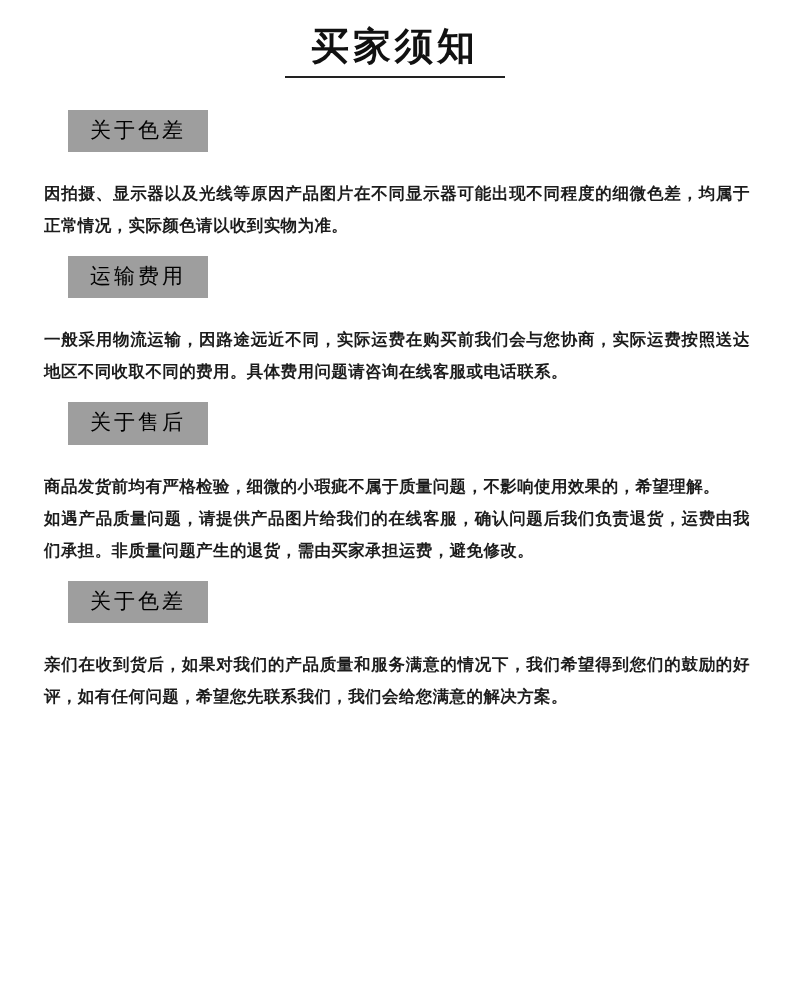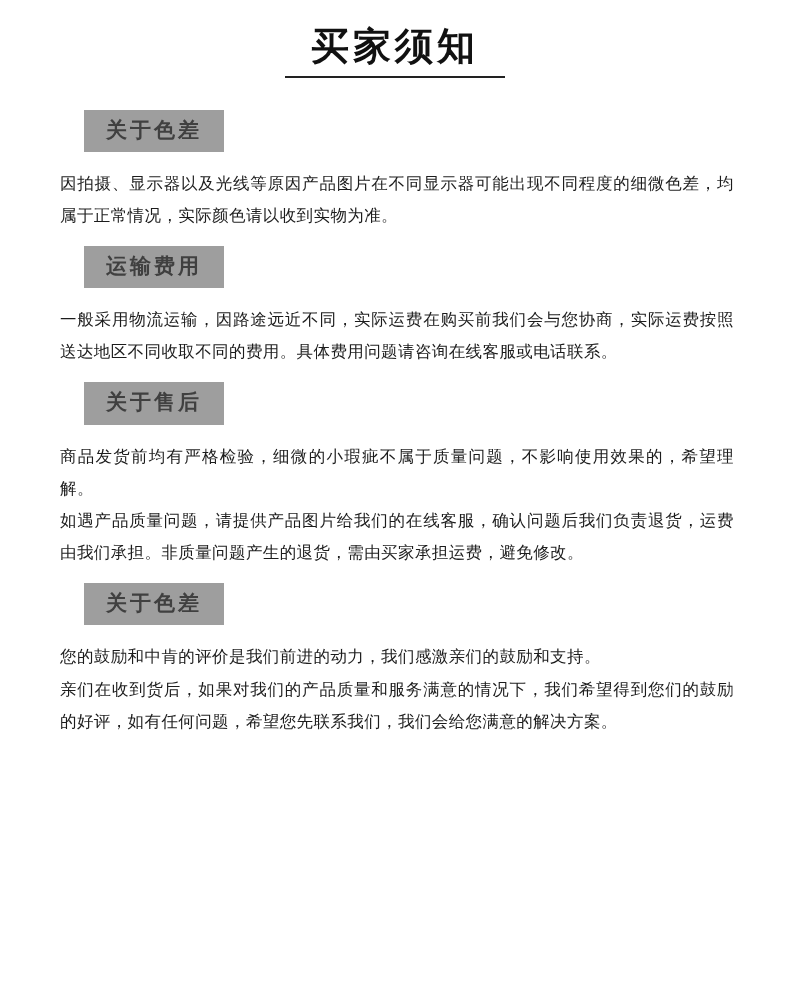--- a/index.html
+++ b/index.html
@@ -12,21 +12,21 @@
     background: #ffffff;
     font-family: "DejaVu Sans", "Liberation Sans", sans-serif;
     color: #1a1a1a;
     overflow: hidden;
   }
   .page {
     position: relative;
     width: 790px;
     height: 994px;
     box-sizing: border-box;
-    padding: 0 48px;
+    padding: 0 32px;
   }
   .doc-title {
     text-align: center;
     font-size: 38px;
     font-weight: bold;
     letter-spacing: 4px;
     color: #111111;
     padding-top: 24px;
     padding-bottom: 6px;
     margin: 0 auto;
@@ -36,41 +36,42 @@
   }
   .sections {
     margin-top: 32px;
   }
   .section {
     margin-bottom: 0;
   }
   .section-head {
     display: inline-block;
     background: #9e9e9e;
-    color: #404040;
+    color: #000000;
     font-size: 21px;
-    font-weight: bold;
+    font-weight: normal;
     letter-spacing: 3px;
     padding: 9px 22px 10px 22px;
     line-height: 1.1;
     margin-left: 36px;
-    margin-bottom: 10px;
+    margin-bottom: 20px;
   }
   .section-body {
     padding: 0 8px 0 12px;
     margin-top: 6px;
     margin-bottom: 14px;
   }
   .para {
     font-size: 16.5px;
     line-height: 1.95;
     color: #1c1c1c;
     letter-spacing: 0.4px;
     text-align: justify;
     margin: 0;
+    font-weight: bold;
   }
   .para + .para {
     margin-top: 0px;
   }
 </style>
 </head>
 <body>
 
 <div class="page">
 
@@ -98,19 +99,18 @@
       <div class="section-head">关于售后</div>
       <div class="section-body">
         <p class="para">商品发货前均有严格检验，细微的小瑕疵不属于质量问题，不影响使用效果的，希望理解。</p>
         <p class="para">如遇产品质量问题，请提供产品图片给我们的在线客服，确认问题后我们负责退货，运费由我们承担。非质量问题产生的退货，需由买家承担运费，避免修改。</p>
       </div>
     </div>
 
     <div class="section">
       <div class="section-head">关于色差</div>
       <div class="section-body">
-        <p class="para">您的鼓励和中肯的评价是我们前进的动力，我们感激亲们的鼓励和支持。</p>
         <p class="para">亲们在收到货后，如果对我们的产品质量和服务满意的情况下，我们希望得到您们的鼓励的好评，如有任何问题，希望您先联系我们，我们会给您满意的解决方案。</p>
       </div>
     </div>
 
   </div>
 </div>
 
 </body></html>

